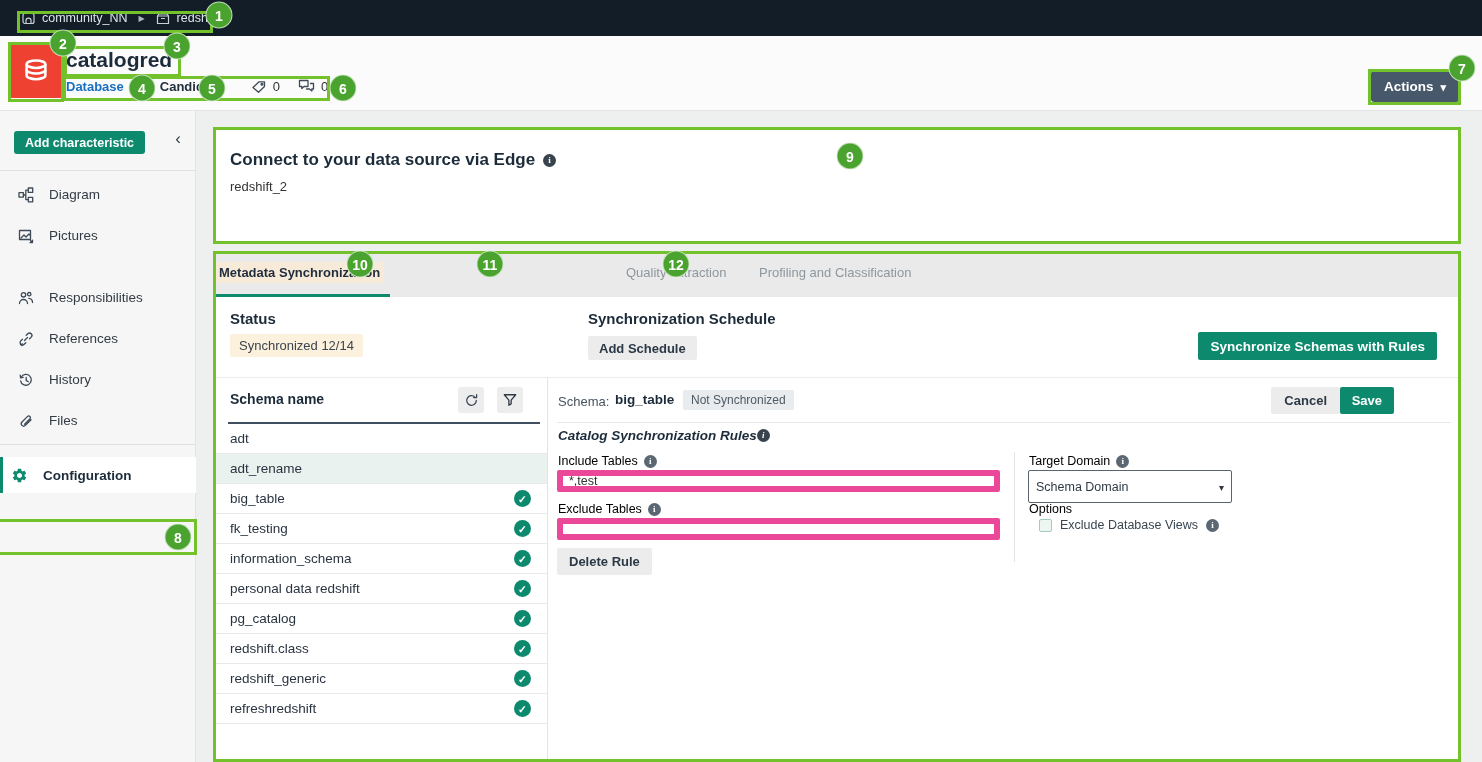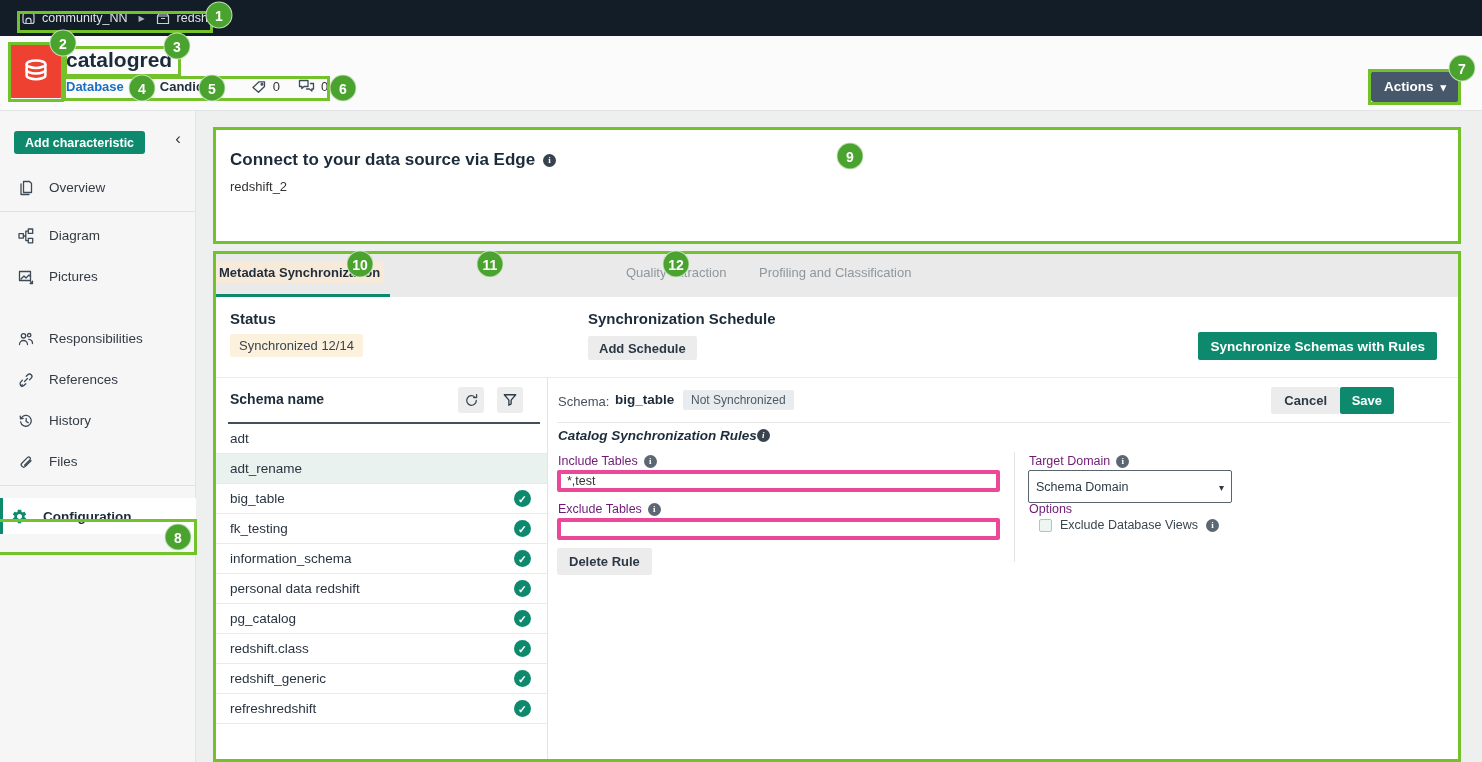--- a/index.html
+++ b/index.html
@@ -89,24 +89,24 @@
 
   
   .detail-head{position:absolute;left:344px;top:130px;width:894px;height:41px;border-bottom:1px solid #e8e8e8;}
   .detail-head .lbl{position:absolute;left:1px;top:12px;font-size:13px;color:#46525e;}
   .detail-head .nm{position:absolute;left:58px;top:10px;font-size:13.5px;font-weight:bold;color:var(--navy);}
   .detail-head .badge{position:absolute;left:126px;top:8px;background:#e9ecef;color:#4e5a64;font-size:12px;padding:3px 8px;border-radius:2px;}
   .cancel-btn{position:absolute;right:111px;top:5px;height:27px;padding:0 13px;}
   .save-btn{position:absolute;right:57px;top:5px;height:27px;padding:0 12px;}
 
   .rules-title{position:absolute;left:345px;top:176px;font-size:13.5px;font-weight:bold;color:var(--navy);display:flex;align-items:center;font-style:italic;}
-  .fld-lbl{position:absolute;font-size:12.5px;color:#701a75;display:flex;align-items:center;gap:6px;}
+  .fld-lbl{position:absolute;font-size:12.5px;color:#000000;display:flex;align-items:center;gap:6px;}
   .inc-lbl{left:345px;top:202px;}
   .exc-lbl{left:345px;top:250px;}
-  .txt-input{position:absolute;left:344px;width:443px;height:22px;border:4px solid #ec4899;border-radius:2px;font-family:"Liberation Sans",sans-serif;font-size:12.5px;color:#333;padding:0 6px;background:#fff;}
+  .txt-input{position:absolute;left:344px;width:443px;height:22px;border:6px solid #ec4899;border-radius:2px;font-family:"Liberation Sans",sans-serif;font-size:12.5px;color:#333;padding:0 6px;background:#fff;}
   .inc-input{top:218px;}
   .exc-input{top:266px;}
   .del-btn{position:absolute;left:344px;top:296px;height:27px;padding:0 12px;}
   .vline2{position:absolute;left:801px;top:200px;width:1px;height:110px;background:#e4e4e4;}
 
   .td-lbl{left:816px;top:202px;}
   .select{position:absolute;left:815px;top:218px;width:204px;height:33px;border:1px solid #59646e;border-radius:2px;background:#fff;font-size:12.5px;color:#2f3a45;display:flex;align-items:center;padding:0 7px;cursor:pointer;}
   .select .sv{flex:1;}
   .select .caret::before{content:"▾";font-size:10px;color:#2f3a45;}
   .opt-lbl{left:816px;top:250px;}
@@ -176,27 +176,20 @@
     <button class="actions-btn">
       <span>Actions</span>
       <span class="caret"></span>
     </button>
   </div>
 
   <aside class="sidebar">
     <button class="add-char">Add characteristic</button>
     <span class="collapse"></span>
     <div class="side-list">
-      <div class="side-item">
-        <svg class="icn" width="16" height="16" viewBox="0 0 16 16">
-            <path d="M5.5 1.5h6l2 2v9h-8z"></path>
-            <path d="M3 4v10.5h8"></path>
-          </svg>
-        <span>Overview</span>
-      </div>
       <div class="side-divider"></div>
       <div class="side-item">
         <svg class="icn" width="16" height="16" viewBox="0 0 16 16">
             <rect x="1" y="5.7" width="4.4" height="4.4"></rect>
             <rect x="10.3" y="1" width="4.4" height="4.4"></rect>
             <rect x="10.3" y="10.4" width="4.4" height="4.4"></rect>
             <path d="M5.4 8h2.4M7.8 8V3.2h2.2M7.8 8v4.6h2.2"></path>
           </svg>
         <span>Diagram</span>
       </div>

